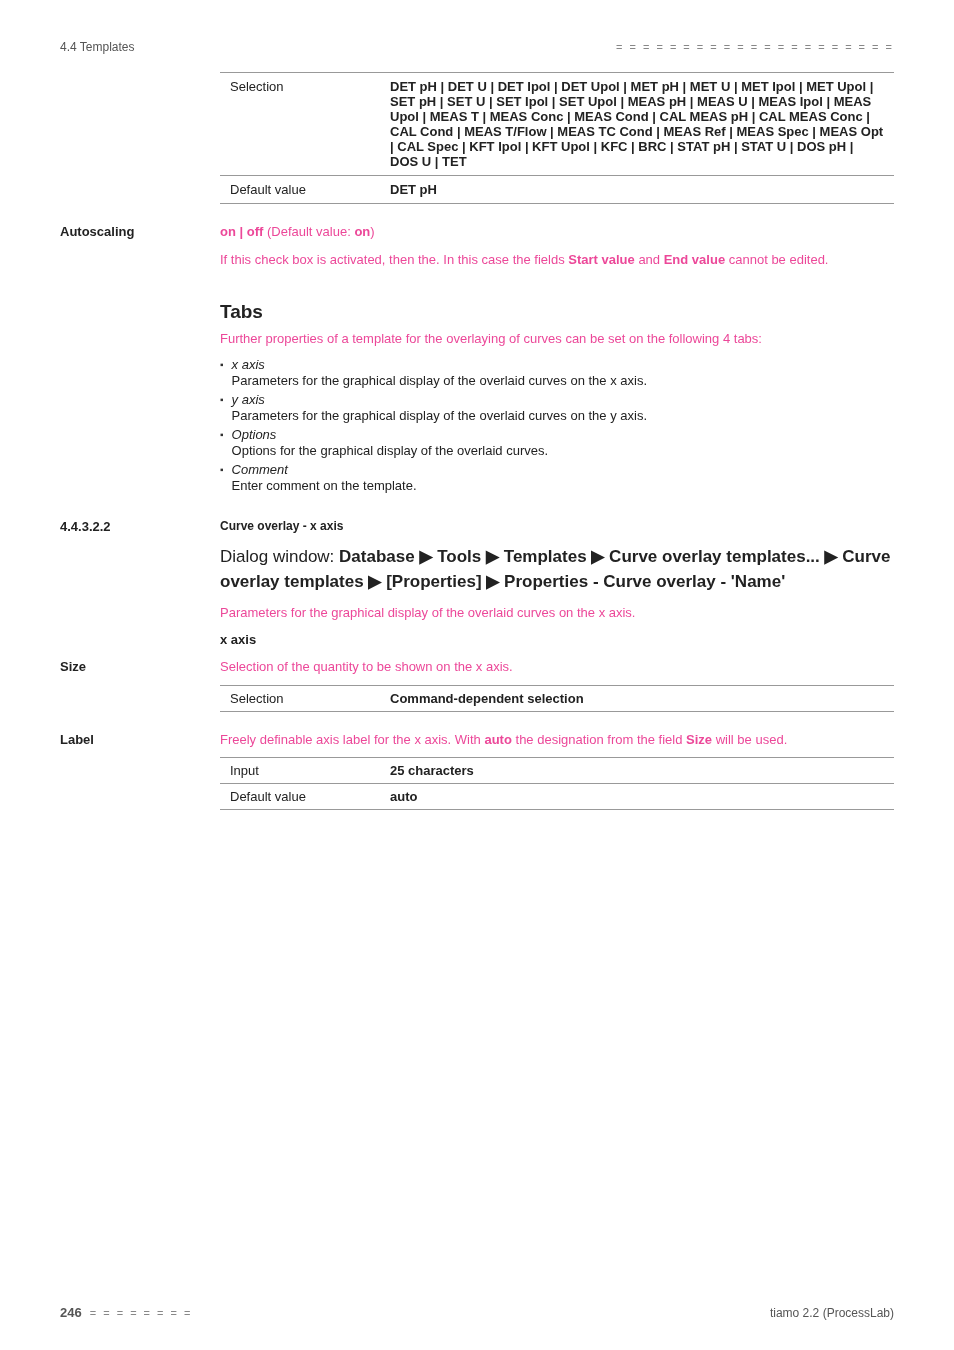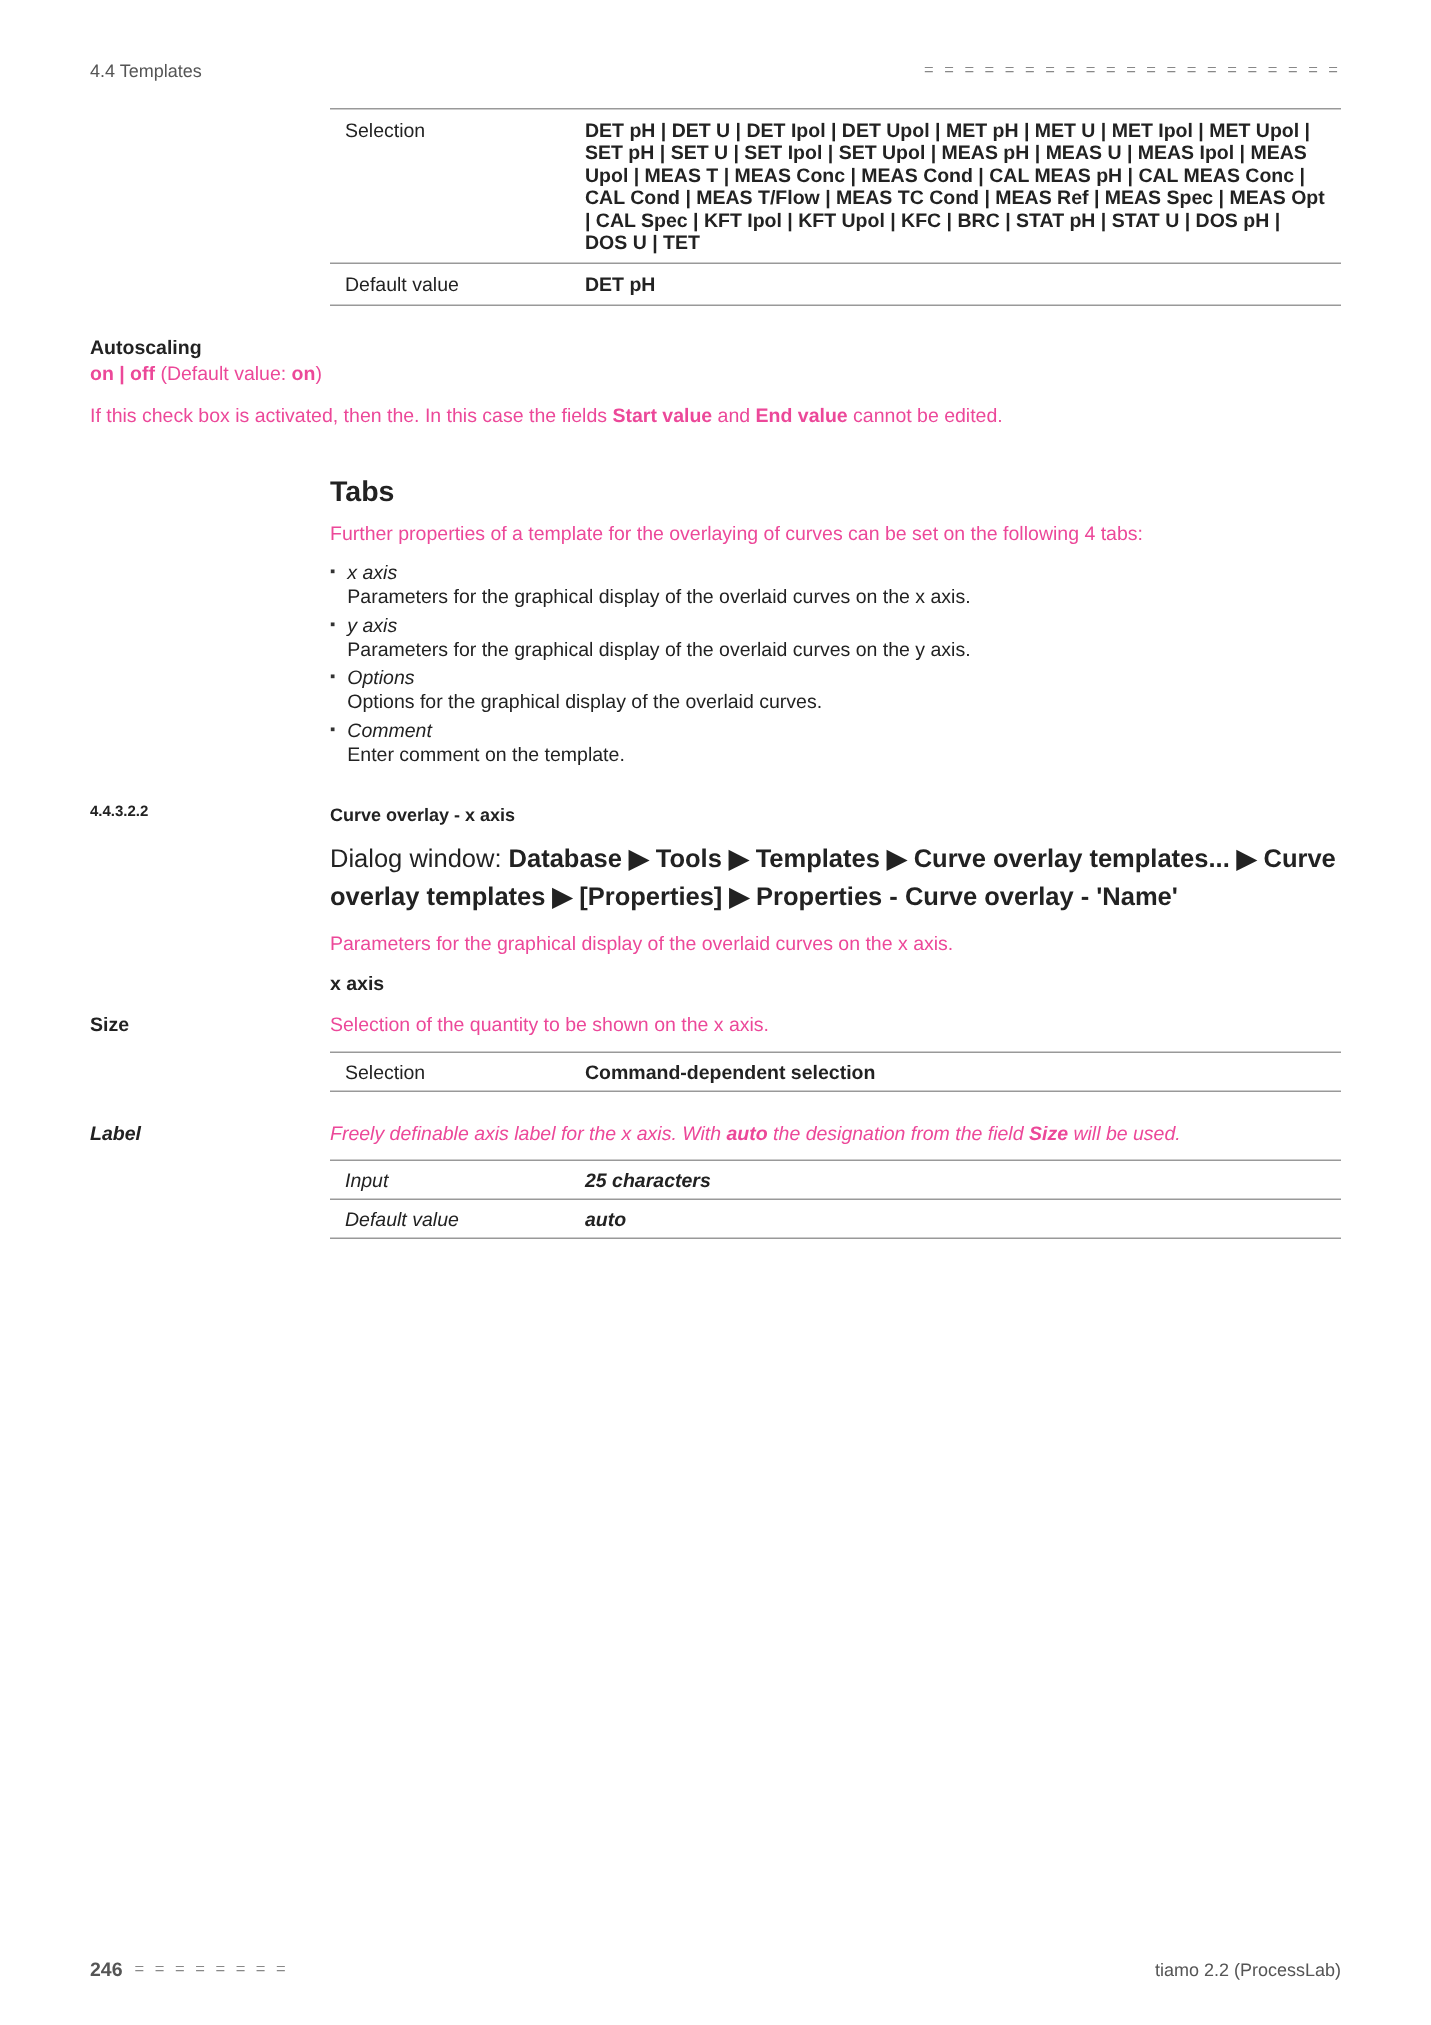--- a/index.html
+++ b/index.html
@@ -119,21 +119,21 @@
     
     .numbered-section {
       display: flex;
       margin-top: 18px;
       margin-bottom: 10px;
     }
     .numbered-section-num {
       width: 160px;
       flex-shrink: 0;
       font-weight: normal;
-      font-size: 10px;
+      font-size: 13px;
     }
     .numbered-section-title {
       font-weight: bold;
       font-size: 12px;
       flex: 1;
     }
     
     .dialog-path {
       font-size: 17px;
       margin-bottom: 8px;
@@ -226,21 +226,21 @@
           </td>
         </tr>
         <tr>
           <td>Default value</td>
           <td><b>DET pH</b></td>
         </tr>
       </tbody>
     </table>
   </div>
 
-  <div class="section" style="margin-top:10px;flex-direction:column;">
+  <div class="section" style="margin-top:10px;">
     <div class="section-left">
       <b>Autoscaling</b>
     </div>
     <div class="section-right">
       <div class="section-text">
         <span>
           <b>on | off</b> (Default value: <b>on</b>)
         </span>
       </div>
       <div class="section-text">
@@ -320,21 +320,21 @@
         <tbody>
           <tr>
             <td>Selection</td>
             <td><b>Command-dependent selection</b></td>
           </tr>
         </tbody>
       </table>
     </div>
   </div>
 
-  <div class="size-label-section" style="margin-top:18px;font-style:italic;">
+  <div class="size-label-section" style="margin-top:18px;">
     <div class="size-label-left">
       <b>Label</b>
     </div>
     <div class="size-label-right">
       <div class="section-text">
         Freely definable axis label for the x axis. With <b>auto</b> the designation from the field <b>Size</b> will be used.
       </div>
       <table class="compact-table">
         <tbody>
           <tr>

